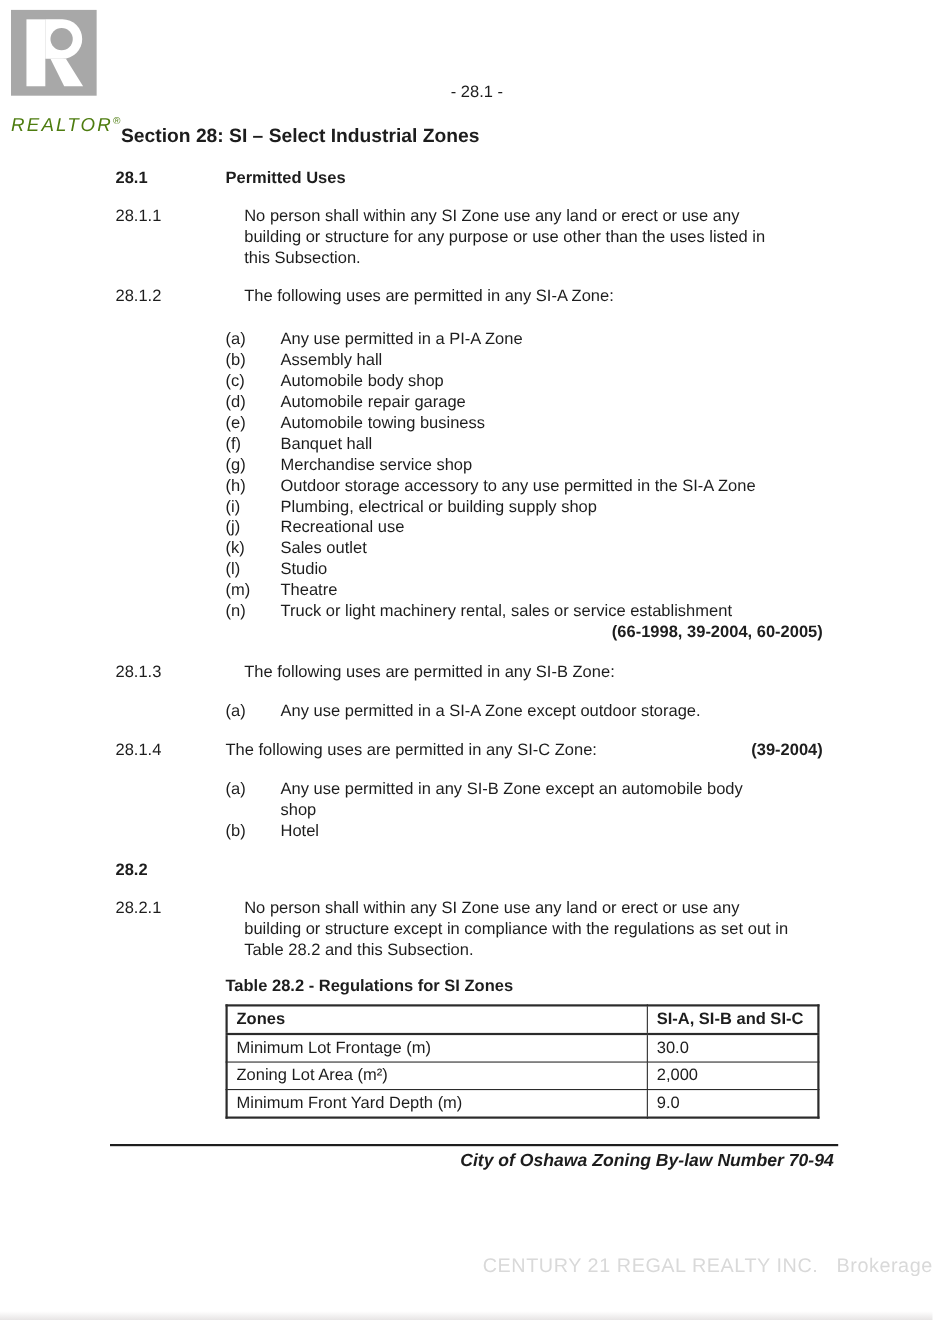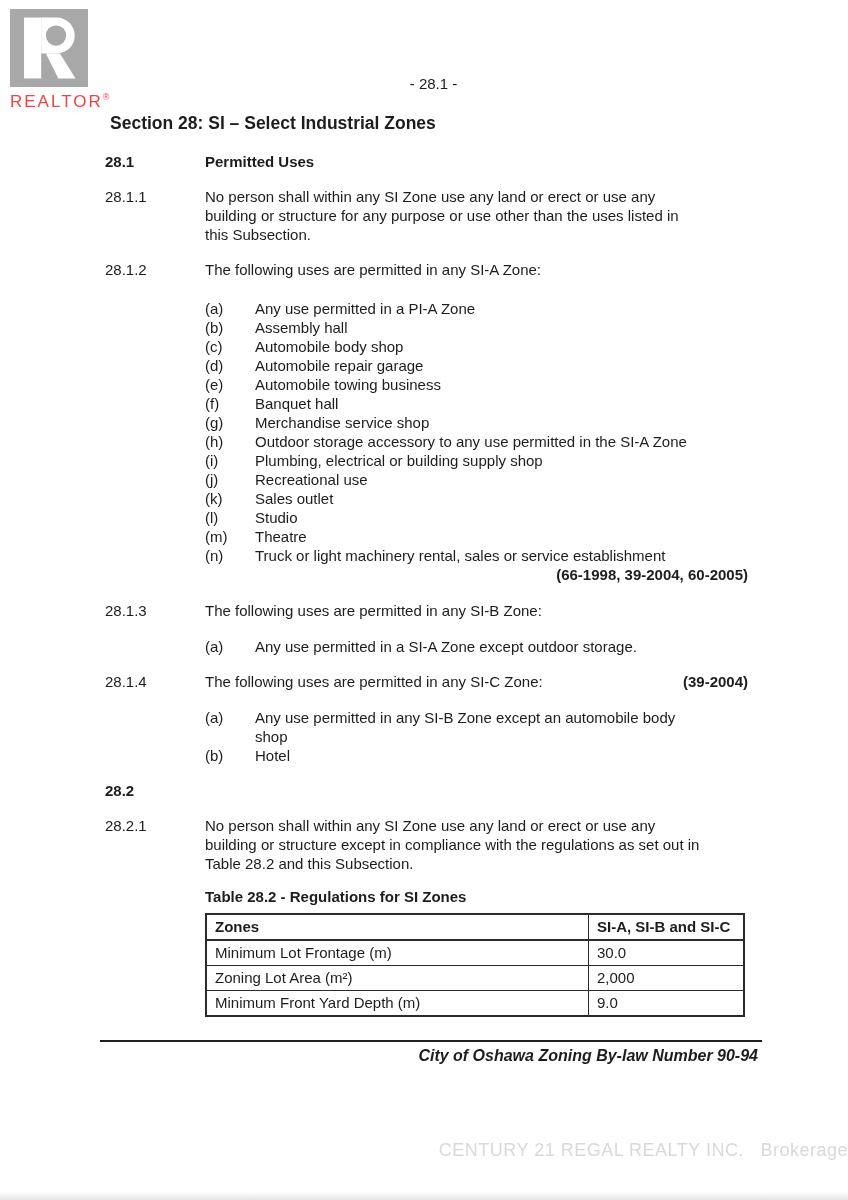--- a/index.html
+++ b/index.html
@@ -3,31 +3,31 @@
 <meta charset="utf-8">
 <style>
   html,body{margin:0;padding:0;background:#ffffff;}
   .page{
     position:relative;width:848px;height:1200px;background:#ffffff;overflow:hidden;
     font-family:"Liberation Sans","DejaVu Sans",sans-serif;color:#1d1d1d;font-size:15px;
   }
   
   .logo{position:absolute;left:10px;top:8px;width:110px;}
   .logo svg{display:block;}
-  .logo-text{margin-top:4px;color:#ef4444;font-size:17px;letter-spacing:2px;font-weight:400;}
+  .logo-text{margin-top:16px;color:#4d7c0f;font-size:17px;letter-spacing:2px;font-weight:400;font-style:italic;}
   .logo-text sup{font-size:9px;letter-spacing:0;}
   
   .content{position:absolute;left:105px;top:74px;width:657px;}
   .pagenum{text-align:center;line-height:19px;margin-bottom:20px;}
   .title{font-size:17.5px;font-weight:bold;margin:0 0 19px 5px;line-height:20px;}
   .row{display:flex;margin-bottom:16px;line-height:19px;}
   .num{width:100px;flex:none;}
   .body{flex:1;min-width:0;}
   .bold{font-weight:bold;}
-  .para{white-space:pre-line;line-height:19px;}
+  .para{white-space:pre-line;line-height:19px;margin-left:17px;}
   .list{margin-top:20px;}
   .list.tight{margin-top:17px;}
   .li{display:flex;line-height:19px;}
   .letter{width:50px;flex:none;}
   .itext{white-space:pre-line;}
   .amendment{text-align:right;font-weight:bold;line-height:19px;padding-right:14px;}
   .headline{display:flex;justify-content:space-between;padding-right:14px;line-height:19px;}
   
   .tcaption{font-weight:bold;margin-top:14px;line-height:19px;}
   table.regs{border-collapse:collapse;margin-top:7px;width:540px;border:2px solid #2b2b2b;}
@@ -219,18 +219,18 @@
               <td>9.0</td>
             </tr>
           </tbody>
         </table>
       </div>
     </div>
 
   </div>
 
   <div class="footer-rule"></div>
-  <div class="footer-text">City of Oshawa Zoning By-law Number 90-94</div>
+  <div class="footer-text">City of Oshawa Zoning By-law Number 70-94</div>
 
   <div class="watermark">CENTURY 21 REGAL REALTY INC.   Brokerage</div>
   <div class="scan-edge"></div>
 
 </div>
 
 </body></html>

